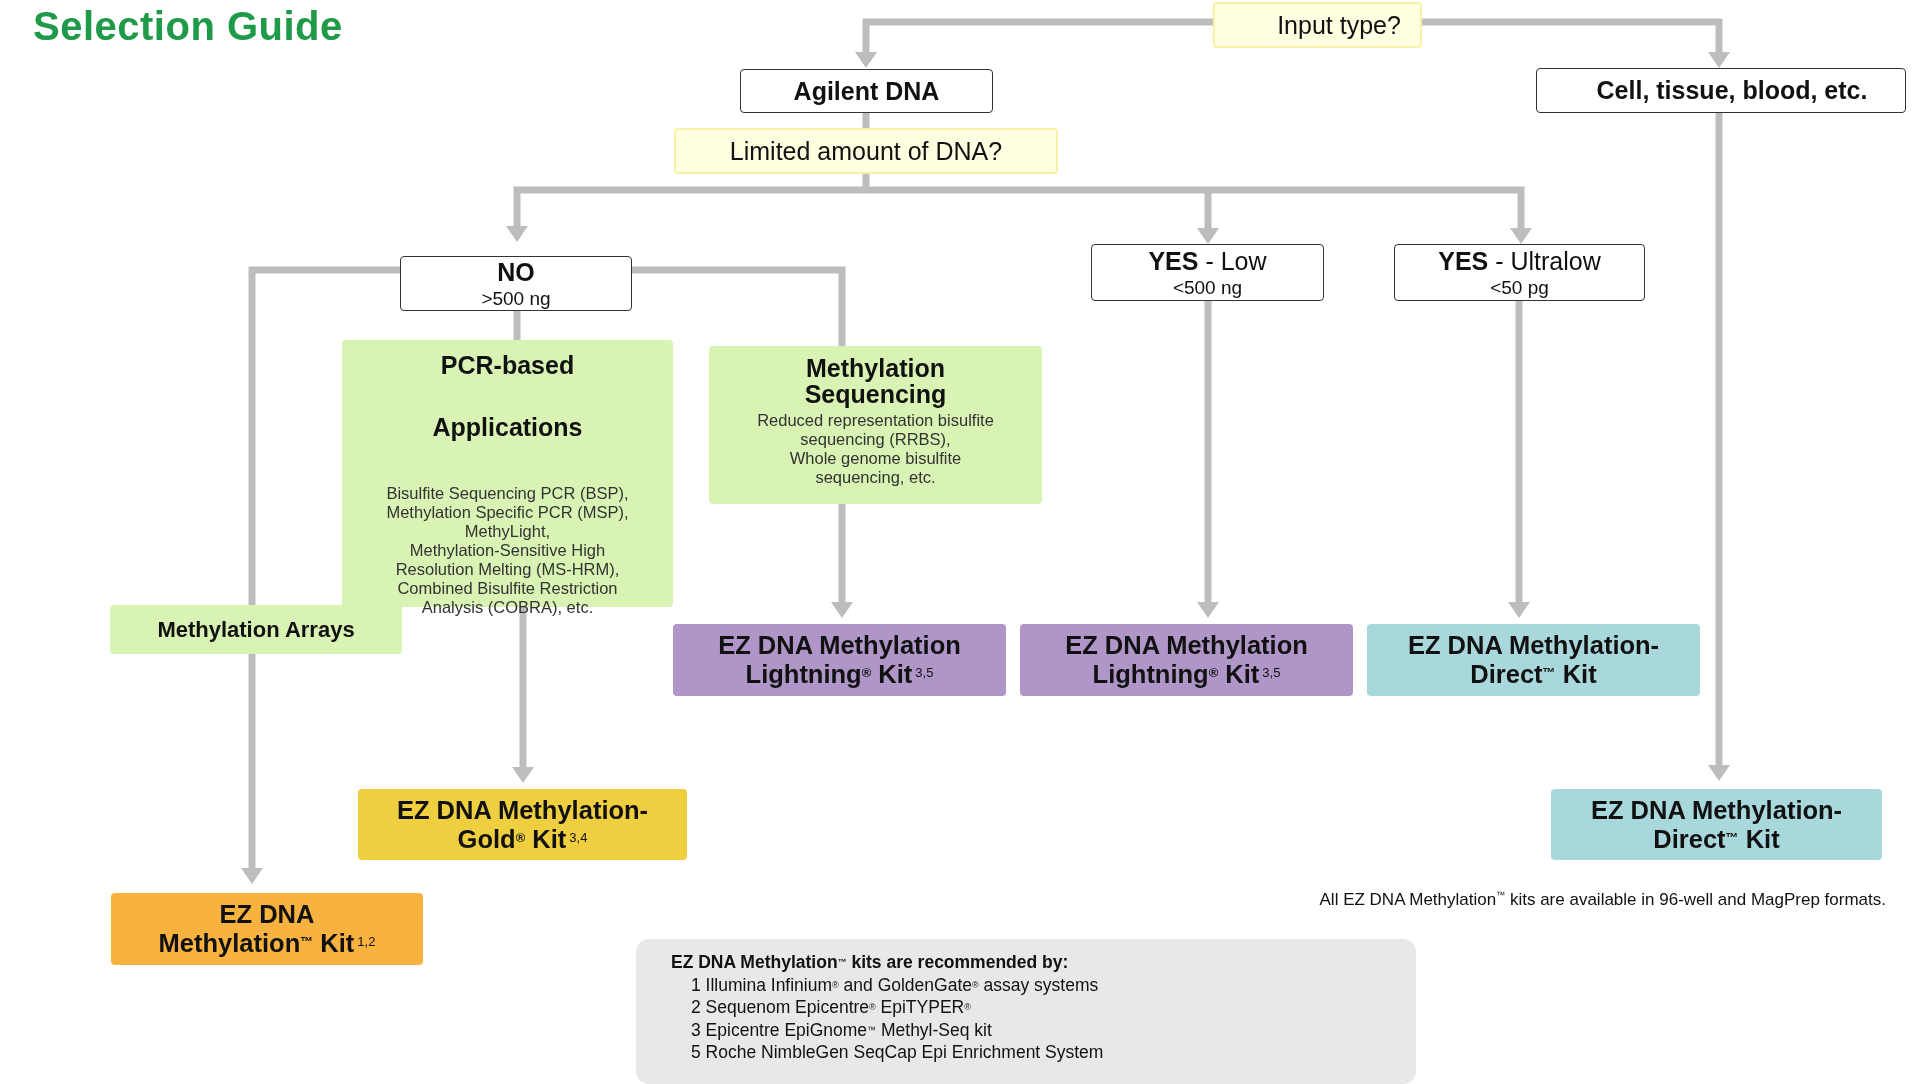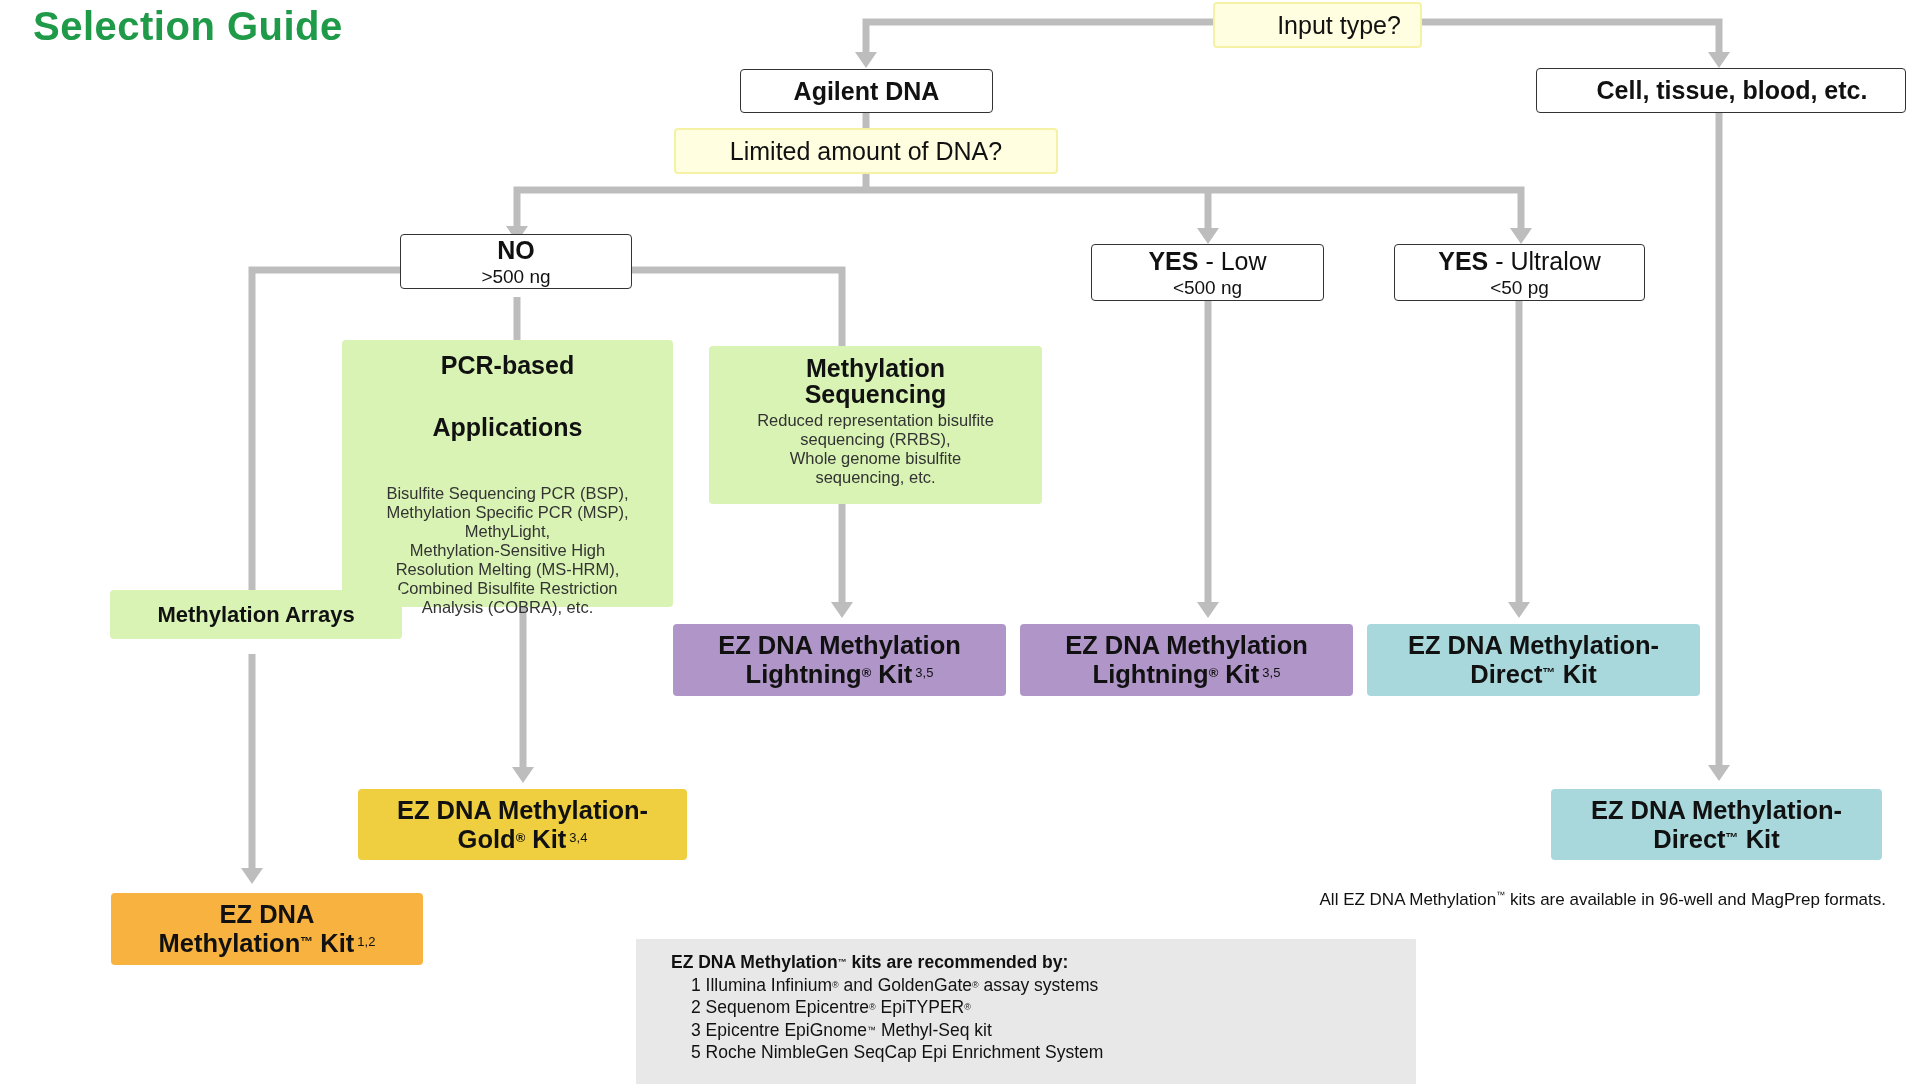--- a/index.html
+++ b/index.html
@@ -22,21 +22,21 @@
   .kit { border-radius:4px; display:flex; flex-direction:column; align-items:center; justify-content:center;
          text-align:center; font-weight:bold; font-size:25.5px; line-height:29px; color:#111; }
   .kit sup { font-size:13px; font-weight:normal; vertical-align:top; position:relative; top:-2px; margin-left:3px; }
   .kit .mark { font-size:13px; vertical-align:top; position:relative; top:-2px; }
   .purple { background:#b096c8; }
   .teal { background:#a9d8dc; }
   .gold { background:#efcf40; }
   .orange { background:#f8b240; }
   .note { right:28px; top:890px; font-size:17px; color:#111; }
   .note .mark { font-size:9px; vertical-align:top; }
-  .foot { left:636px; top:939px; width:780px; height:145px; background:#e8e8e8; border-radius:1px;
+  .foot { left:636px; top:939px; width:780px; height:145px; background:#e8e8e8; border-radius:13px;
           padding:12px 0 0 35px; font-size:17.5px; line-height:22.5px; color:#111; }
   .foot .fh { font-weight:bold; }
   .foot .fi { padding-left:20px; }
   .foot .mark { font-size:9px; vertical-align:top; }
 </style>
 </head>
 <body>
 
 <svg id="connectors" viewBox="0 0 1914 1084">
   <defs>
@@ -97,21 +97,21 @@
 </div>
 
 <div class="abs wb" style="left:1536px;top:68px;width:370px;height:45px;padding-left:22px;">
   <span class="main">Cell, tissue, blood, etc.</span>
 </div>
 
 <div class="abs q" style="left:674px;top:128px;width:384px;height:46px;">
   <span>Limited amount of DNA?</span>
 </div>
 
-<div class="abs wb" style="left:400px;top:234px;width:232px;height:55px;">
+<div class="abs wb" style="left:400px;top:256px;width:232px;height:55px;">
   <span class="main">NO</span>
   <span class="sub">&gt;500 ng</span>
 </div>
 
 <div class="abs wb" style="left:1091px;top:244px;width:233px;height:57px;">
   <span class="main"><span>YES</span><span class="light"> - Low</span></span>
   <span class="sub">&lt;500 ng</span>
 </div>
 
 <div class="abs wb" style="left:1394px;top:244px;width:251px;height:57px;">
@@ -137,21 +137,21 @@
   <div class="h">Methylation</div>
   <div class="h">Sequencing</div>
   <div class="d" style="margin-top:4px;">
     <div>Reduced representation bisulfite</div>
     <div>sequencing (RRBS),</div>
     <div>Whole genome bisulfite</div>
     <div>sequencing, etc.</div>
   </div>
 </div>
 
-<div class="abs green" style="left:110px;top:590px;width:292px;height:49px;justify-content:center;">
+<div class="abs green" style="left:110px;top:605px;width:292px;height:49px;justify-content:center;">
   <div class="h" style="font-size:22px;">Methylation Arrays</div>
 </div>
 
 <div class="abs kit purple" style="left:673px;top:624px;width:333px;height:72px;">
   <div>EZ DNA Methylation</div>
   <div><span>Lightning</span><span class="mark">®</span><span> Kit</span><sup>3,5</sup></div>
 </div>
 
 <div class="abs kit purple" style="left:1020px;top:624px;width:333px;height:72px;">
   <div>EZ DNA Methylation</div>

